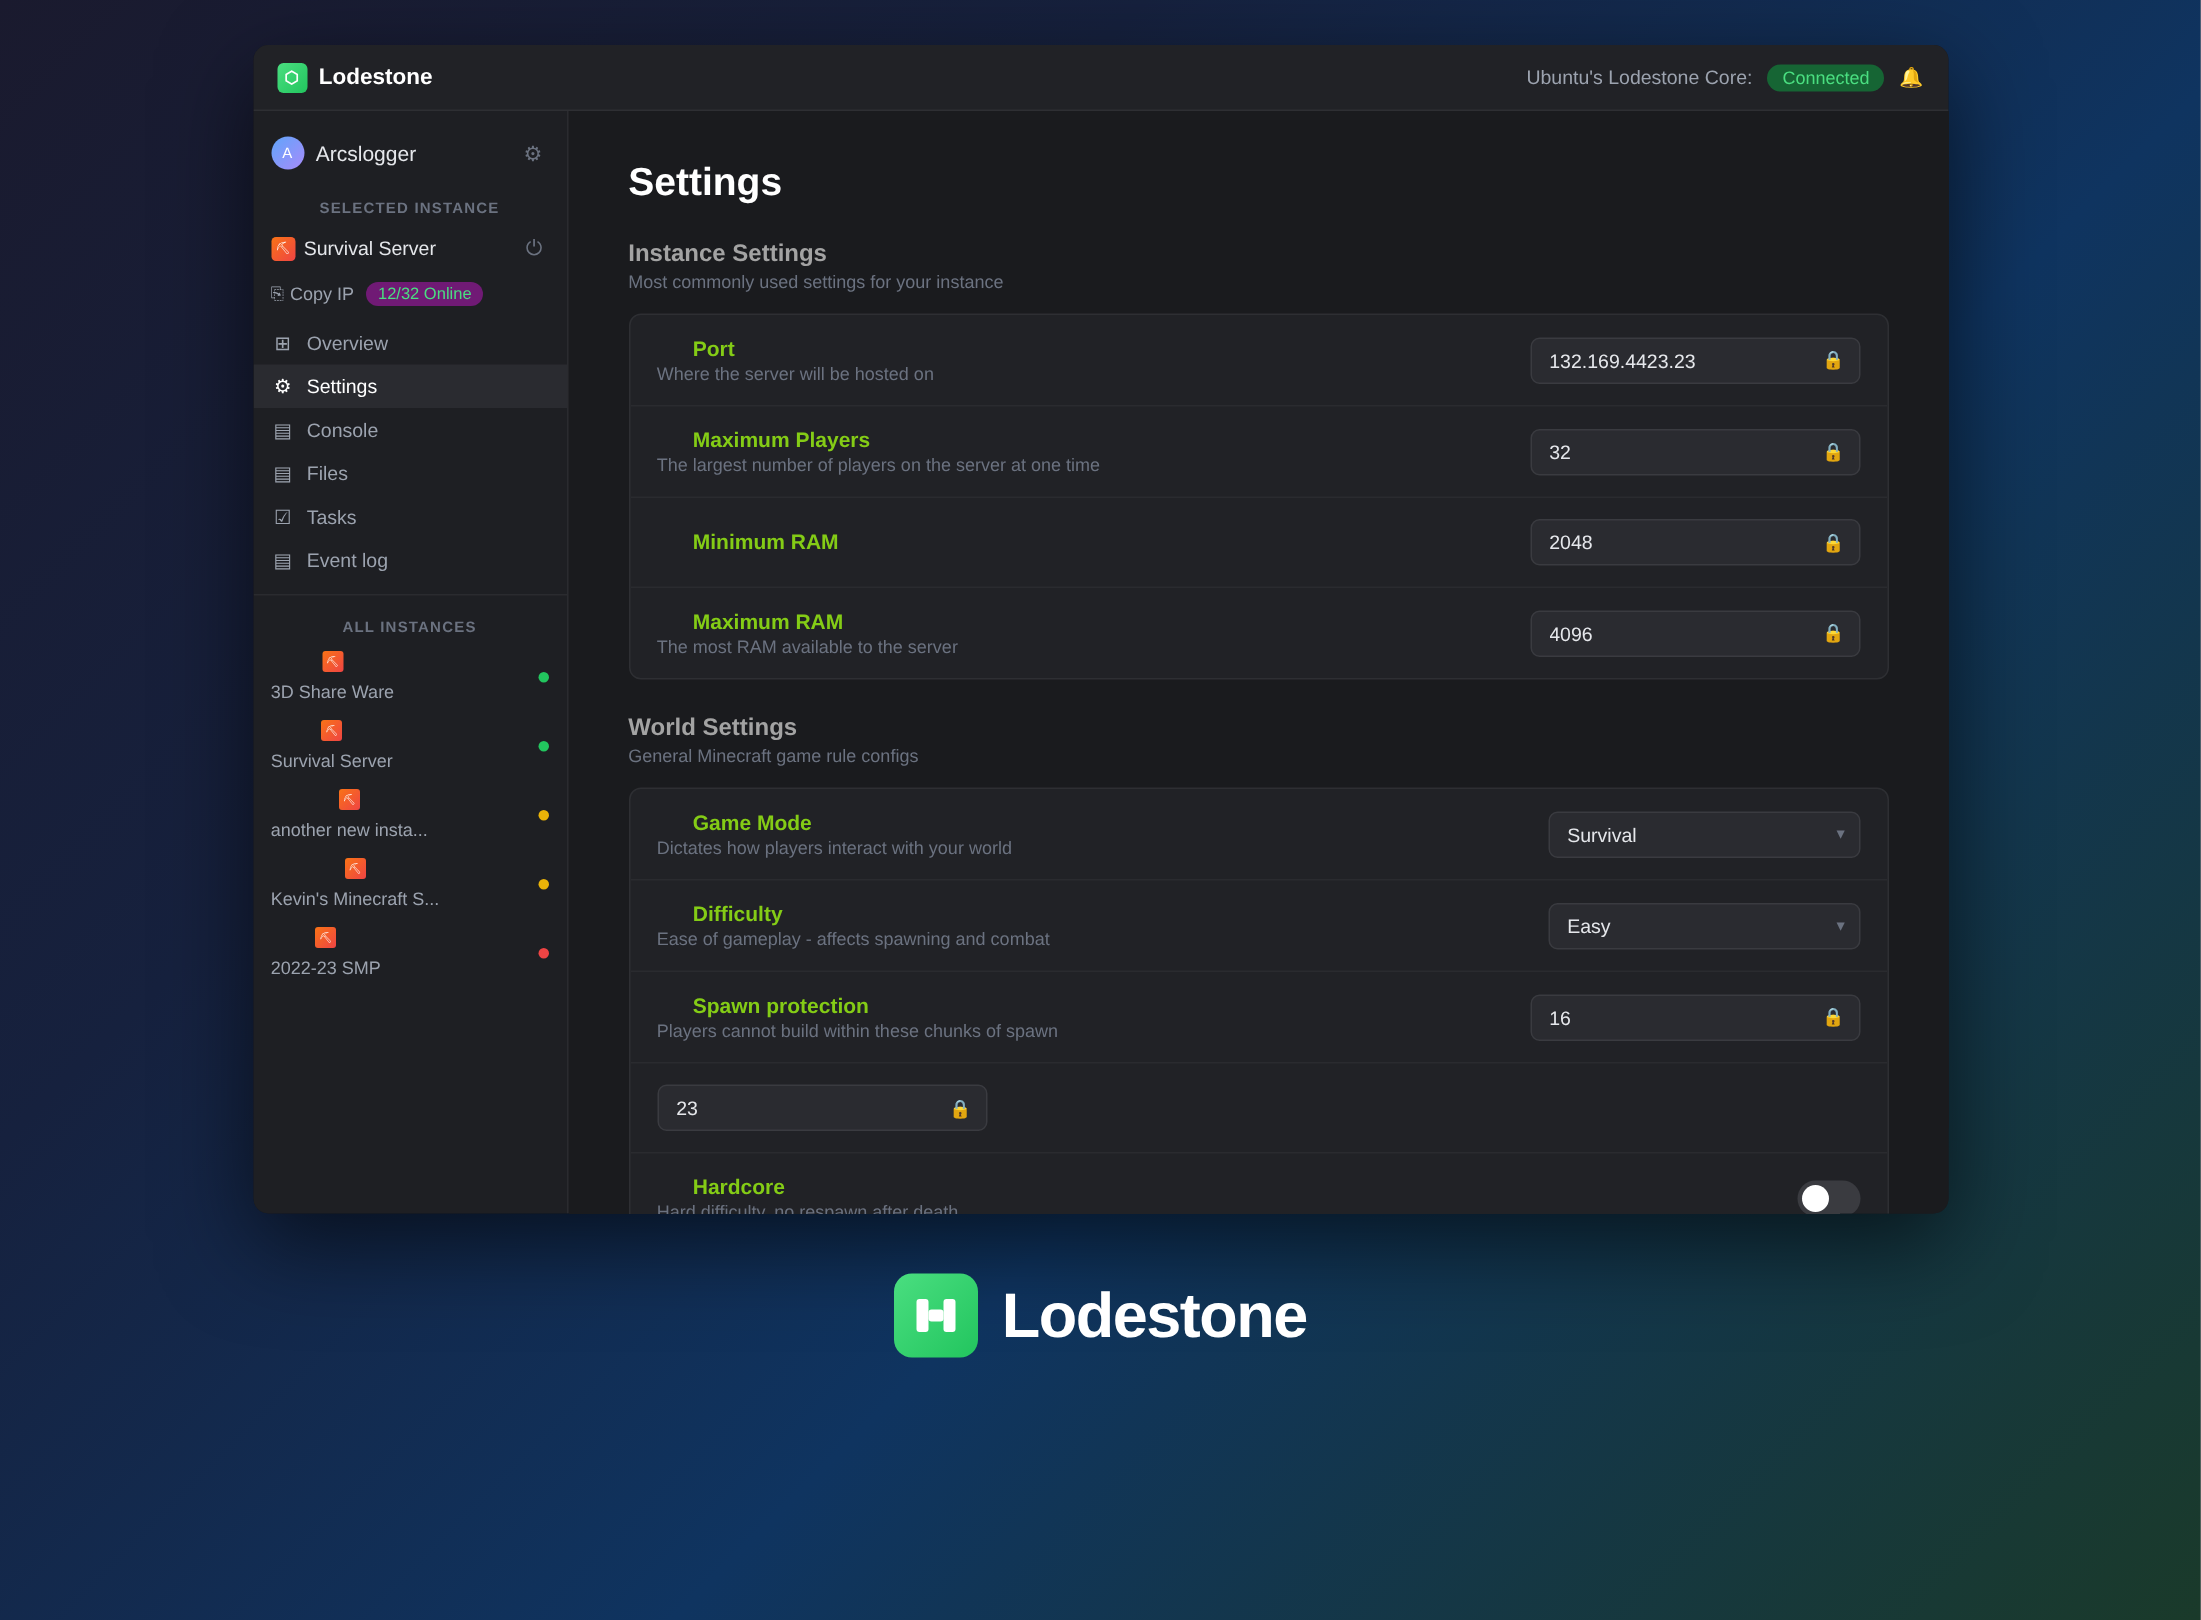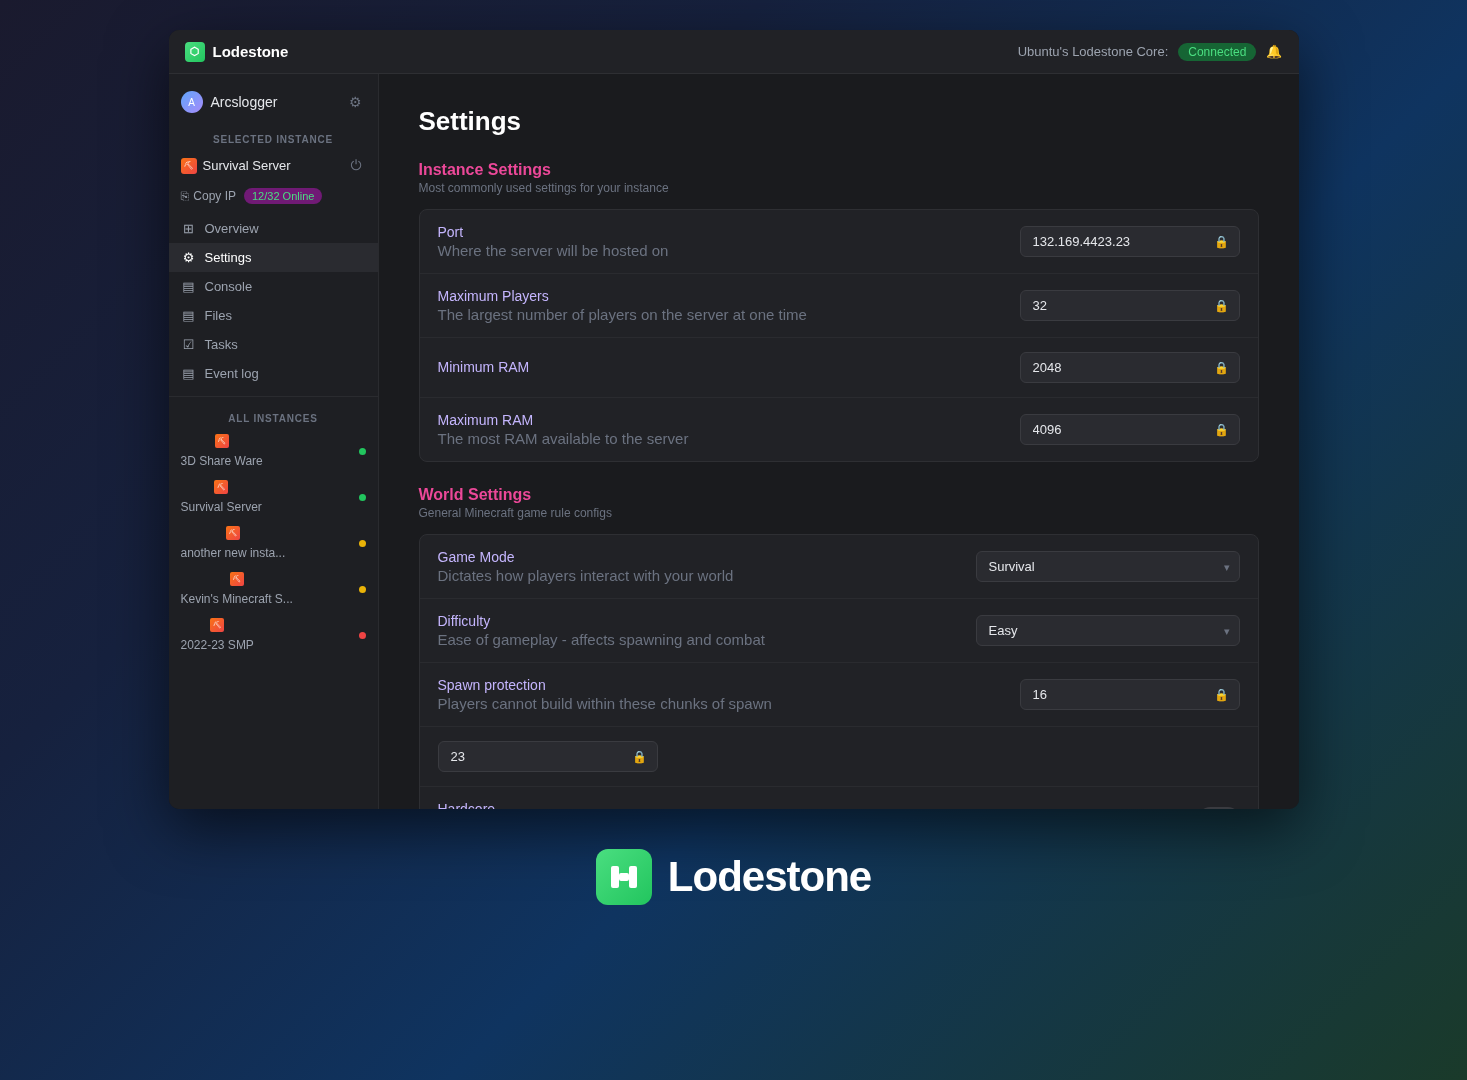--- a/index.html
+++ b/index.html
@@ -265,21 +265,21 @@
     .page-title {
       font-size: 26px;
       font-weight: 700;
       color: #fff;
       margin-bottom: 24px;
     }
 
     .section-title {
       font-size: 16px;
       font-weight: 600;
-      color: #ec4899;
+      color: #a3a3a3;
       margin-bottom: 2px;
     }
     .section-desc {
       font-size: 12px;
       color: #6b7280;
       margin-bottom: 14px;
     }
 
     .settings-card {
       background: #212226;
@@ -298,26 +298,27 @@
     }
     .setting-row:last-child {
       border-bottom: none;
     }
 
     .setting-left {
       flex: 1;
     }
     .setting-name {
       font-size: 14px;
-      color: #c4b5fd;
-      font-weight: 400;
+      color: #84cc16;
+      font-weight: 700;
       margin-bottom: 2px;
+      margin-left: 24px;
     }
     .setting-desc {
-      font-size: 15px;
+      font-size: 12px;
       color: #6b7280;
     }
 
     .setting-input-wrap {
       position: relative;
       width: 220px;
     }
     .setting-input {
       width: 100%;
       background: #2a2b30;
@@ -333,21 +334,21 @@
       right: 10px;
       top: 50%;
       transform: translateY(-50%);
       color: #6b7280;
       font-size: 12px;
       pointer-events: none;
     }
 
     .setting-select-wrap {
       position: relative;
-      width: 264px;
+      width: 208px;
     }
     .setting-select {
       width: 100%;
       background: #2a2b30;
       border: 1px solid #3a3b40;
       border-radius: 6px;
       padding: 7px 34px 7px 12px;
       color: #e5e7eb;
       font-size: 13px;
       outline: none;

